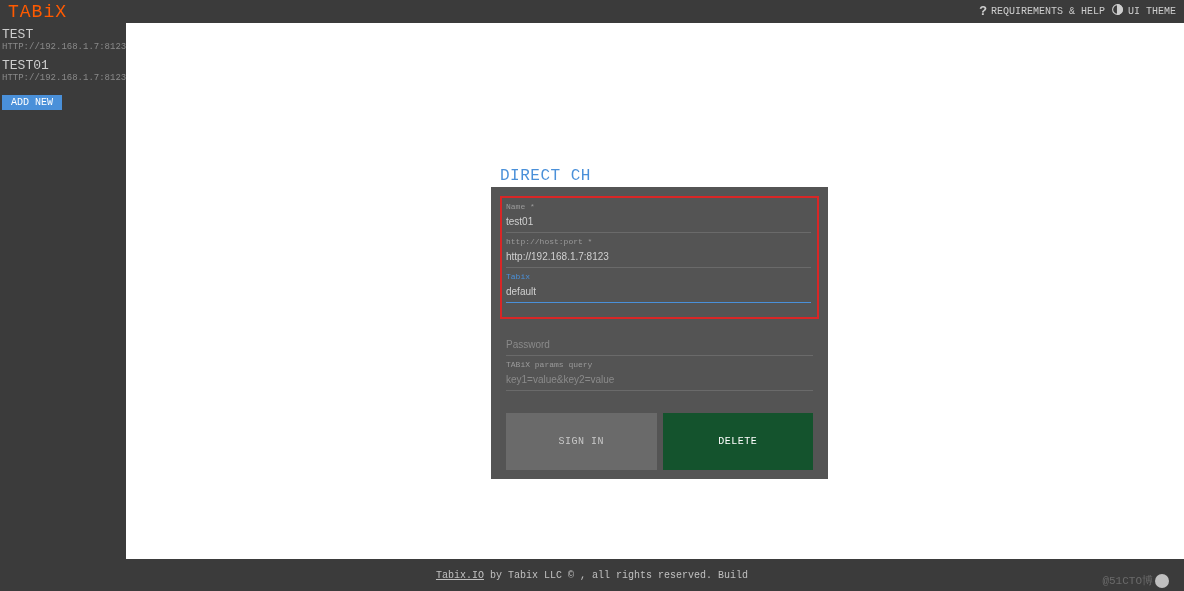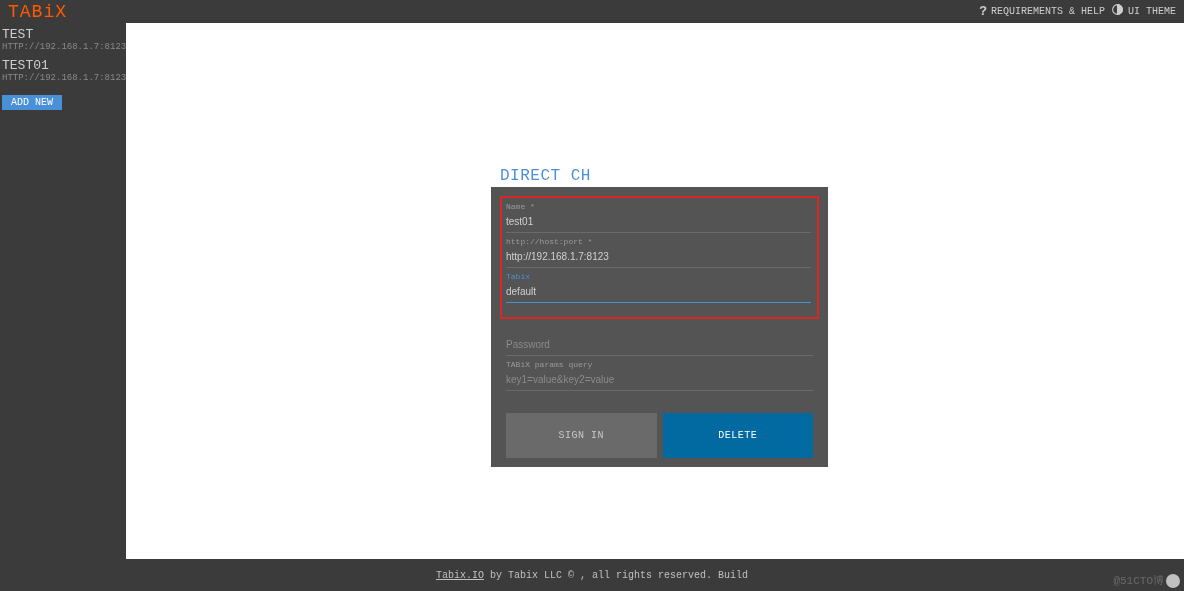--- a/index.html
+++ b/index.html
@@ -140,32 +140,32 @@
 }
 .btn-row {
   display: flex;
   gap: 6px;
   margin-top: 22px;
   padding: 0 0px;
 }
 .btn {
   flex: 1;
   border: none;
-  padding: 17px 0;
+  padding: 23px 0;
   font-size: 10px;
   font-family: inherit;
   cursor: pointer;
   letter-spacing: 0.5px;
 }
 .btn-signin {
   background: #6a6a6a;
   color: #c8c8c8;
 }
 .btn-delete {
-  background: #0369a1;
+  background: #14532d;
   color: #ffffff;
 }
 .footer {
   position: absolute;
   left: 0;
   bottom: 0;
   width: 100%;
   height: 32px;
   background: #3b3b3b;
   display: flex;
@@ -173,21 +173,21 @@
   justify-content: center;
   color: #c0c0c0;
   font-size: 10px;
 }
 .footer a {
   color: #c0c0c0;
   text-decoration: underline;
 }
 .watermark {
   position: absolute;
-  right: 4px;
+  right: 15px;
   bottom: 3px;
   color: #6a6a6a;
   font-size: 11px;
   display: flex;
   align-items: center;
   gap: 2px;
 }
 .gh-icon {
   width: 14px;
   height: 14px;

